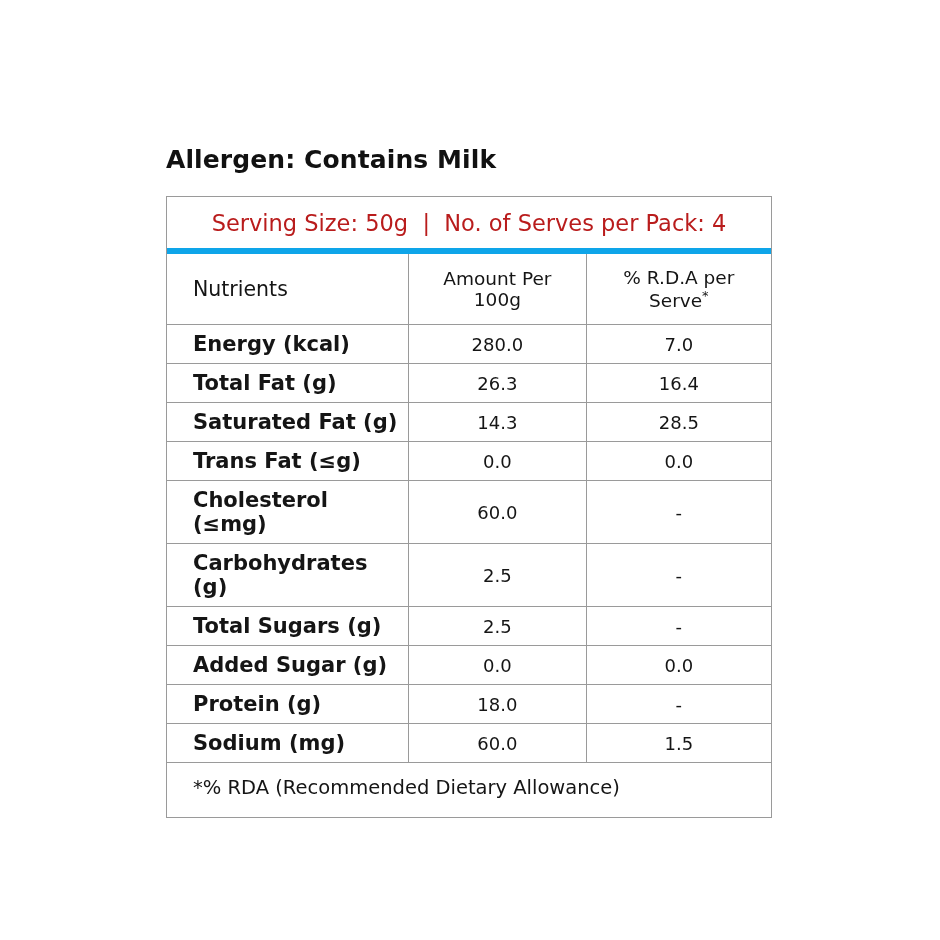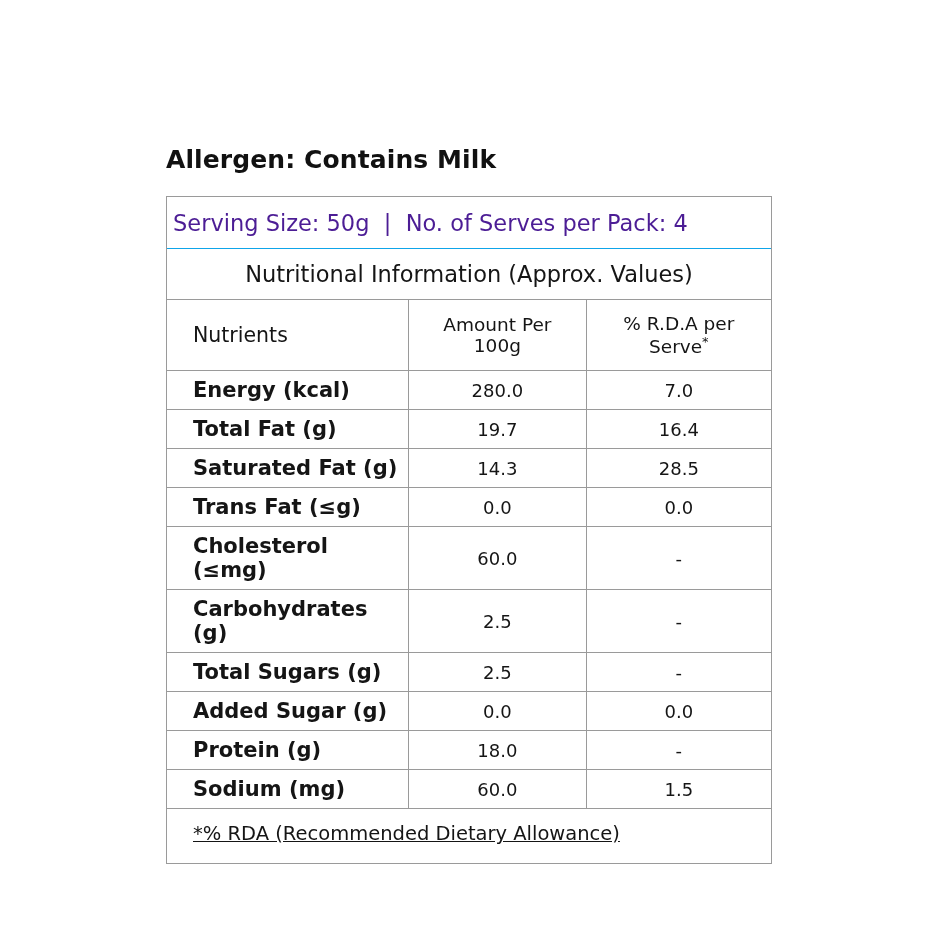--- a/index.html
+++ b/index.html
@@ -32,25 +32,25 @@
   .panel {
     position: absolute;
     left: 166px;
     top: 196px;
     width: 606px;
     border: 1px solid #9a9a9a;
     box-sizing: border-box;
     background: #ffffff;
   }
   .row-serving {
-    text-align: left;
+    text-align: center;
     font-size: 22.5px;
     padding: 13px 6px 12px 6px;
-    border-bottom: 1px solid #0ea5e9;
-    color: #4c1d95;
+    border-bottom: 6px solid #0ea5e9;
+    color: #b91c1c;
     white-space: pre;
   }
   .row-title {
     text-align: center;
     font-size: 22.5px;
     padding: 12px 6px 12px 6px;
     border-bottom: 1px solid #9a9a9a;
     color: #151515;
   }
   table.nutrition {
@@ -102,34 +102,33 @@
   table.nutrition tr > *:last-child { border-right: none; }
   table.nutrition thead tr th { border-top: none; }
 
   .footnote {
     padding: 12px 10px 16px 26px;
     font-size: 19.5px;
     line-height: 1.32;
     color: #151515;
     border-top: none;
   }
-  .footnote div { white-space: pre; text-decoration: underline; }
+  .footnote div { white-space: pre; }
 </style>
 </head>
 <body>
 
 <div class="page">
 
   <div class="allergen">Allergen: Contains Milk</div>
 
   <div class="panel">
 
     <div class="row-serving">Serving Size: 50g  |  No. of Serves per Pack: 4</div>
 
-    <div class="row-title">Nutritional Information (Approx. Values)</div>
 
     <table class="nutrition">
       <colgroup>
         <col class="c1">
           <col class="c2">
           <col class="c3">
       </colgroup>
       <thead>
         <tr>
           <th class="h-nutrients">Nutrients</th>
@@ -138,21 +137,21 @@
         </tr>
       </thead>
       <tbody>
         <tr>
           <td class="n-name">Energy (kcal)</td>
           <td class="n-val">280.0</td>
           <td class="n-val">7.0</td>
         </tr>
         <tr>
           <td class="n-name">Total Fat (g)</td>
-          <td class="n-val">19.7</td>
+          <td class="n-val">26.3</td>
           <td class="n-val">16.4</td>
         </tr>
         <tr>
           <td class="n-name">Saturated Fat (g)</td>
           <td class="n-val">14.3</td>
           <td class="n-val">28.5</td>
         </tr>
         <tr>
           <td class="n-name">Trans Fat (≤g)</td>
           <td class="n-val">0.0</td>

